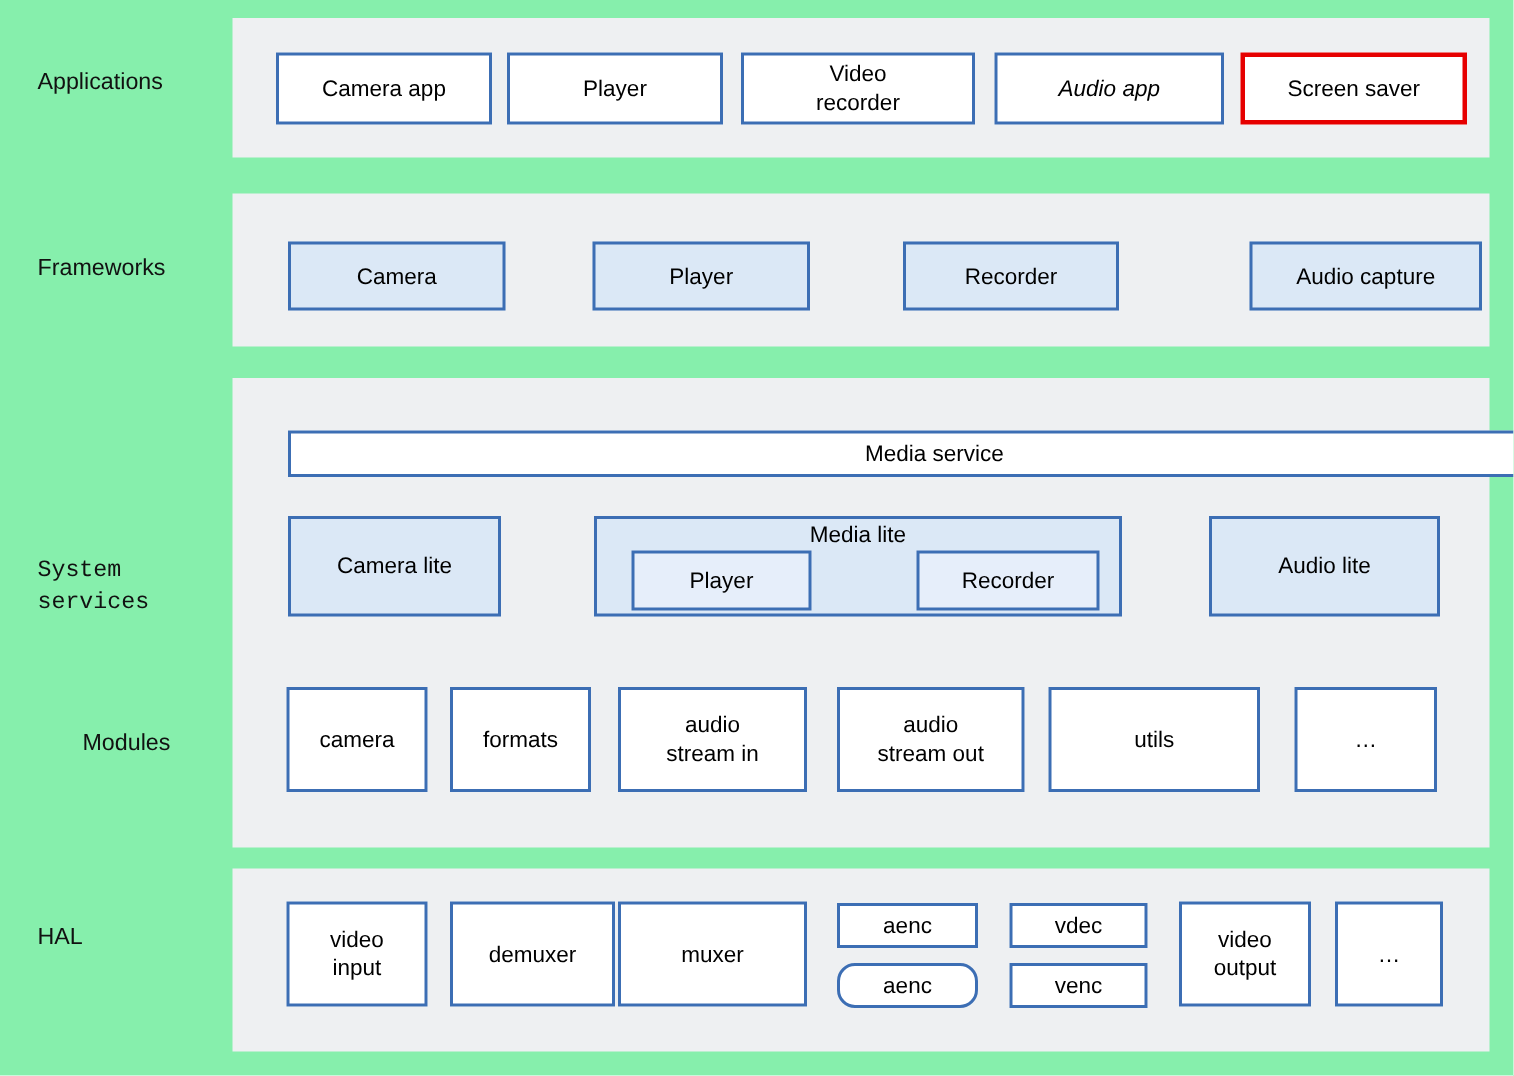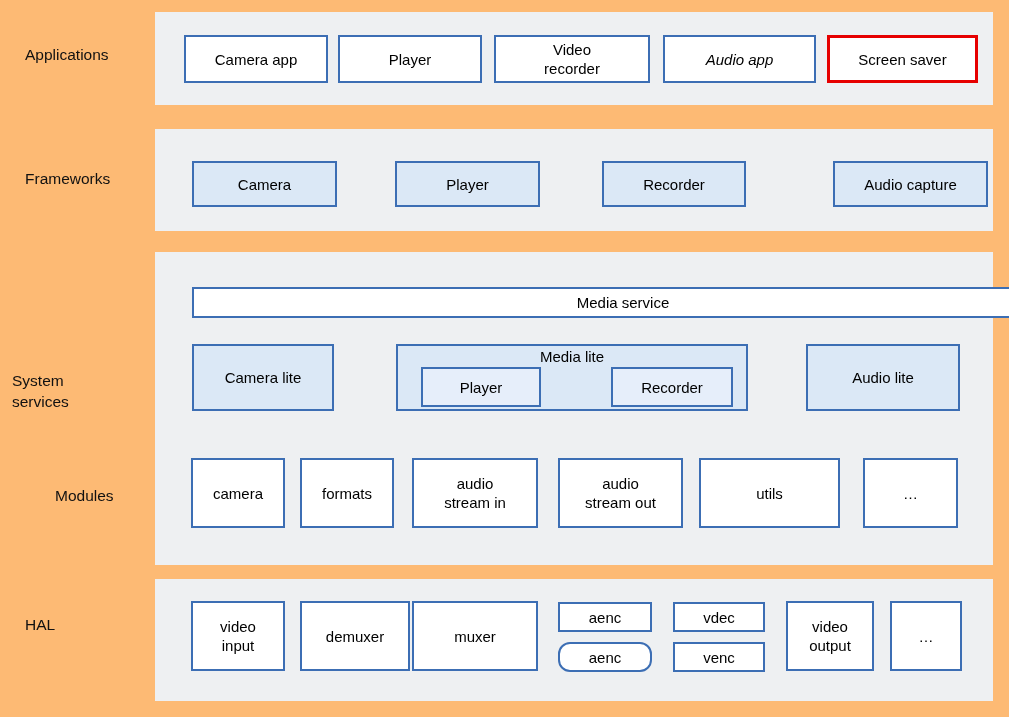--- a/index.html
+++ b/index.html
@@ -9,21 +9,21 @@
     --panel-bg:#eef0f2;
     --highlight-border:#e60000;
     --text:#000000;
   }
   html,body{margin:0;padding:0;background:#ffffff;}
   .canvas{
     position:relative;
     width:1009px;height:717px;
     font-family:"Liberation Sans",sans-serif;
     color:var(--text);
-    background:#fdba74;
+    background:#86efac;
     overflow:hidden;
   }
   .layer-label{
     position:absolute;
     font-size:15.5px;
     line-height:21px;
     white-space:pre-line;
     color:#111111;
   }
   .panel{
@@ -54,21 +54,21 @@
     line-height:19px;
   }
 </style>
 </head>
 <body>
 
 <div class="canvas">
 
   <div class="layer-label" style="left:25px;top:44px;">Applications</div>
   <div class="layer-label" style="left:25px;top:168px;">Frameworks</div>
-  <div class="layer-label" style="left:12px;top:370px;">System
+  <div class="layer-label" style="left:25px;top:370px;font-family:Liberation Mono, monospace;">System
 services</div>
   <div class="layer-label" style="left:11px;top:485px;margin-left:44px;">Modules</div>
   <div class="layer-label" style="left:25px;top:614px;">HAL</div>
 
   <div class="panel" style="left:155px;top:12px;width:838px;height:93px;"></div>
   <div class="panel" style="left:155px;top:129px;width:838px;height:102px;"></div>
   <div class="panel" style="left:155px;top:252px;width:838px;height:313px;"></div>
   <div class="panel" style="left:155px;top:579px;width:838px;height:122px;"></div>
 
   <div class="box" style="left:184px;top:35px;width:144px;height:48px;">Camera app</div>

